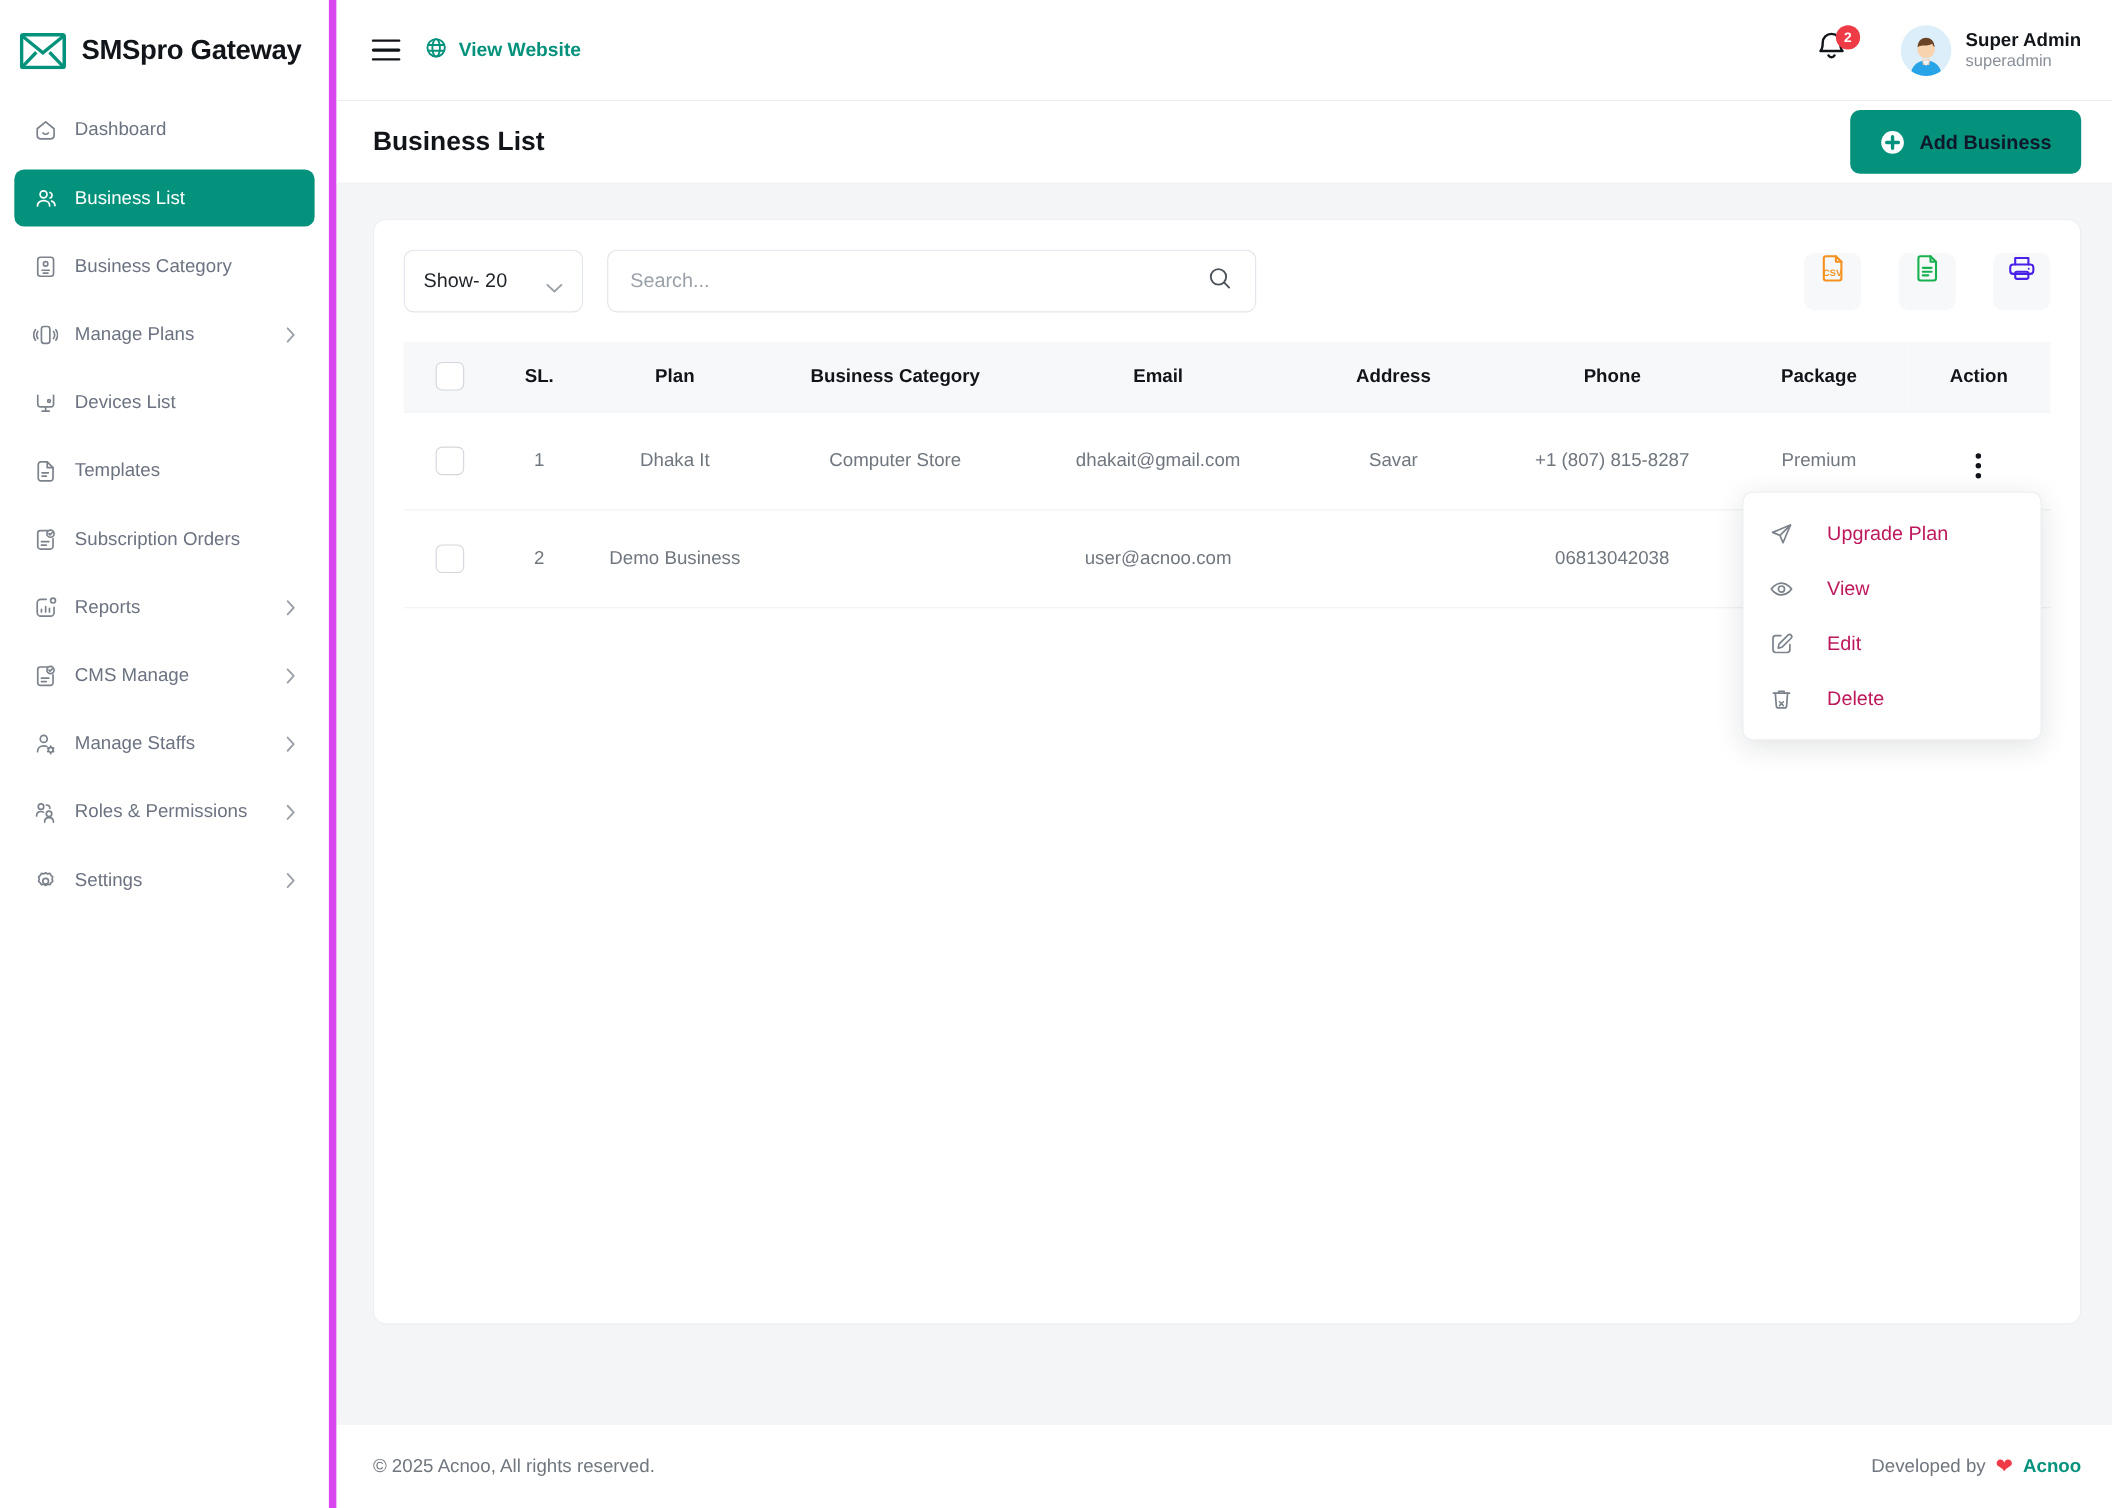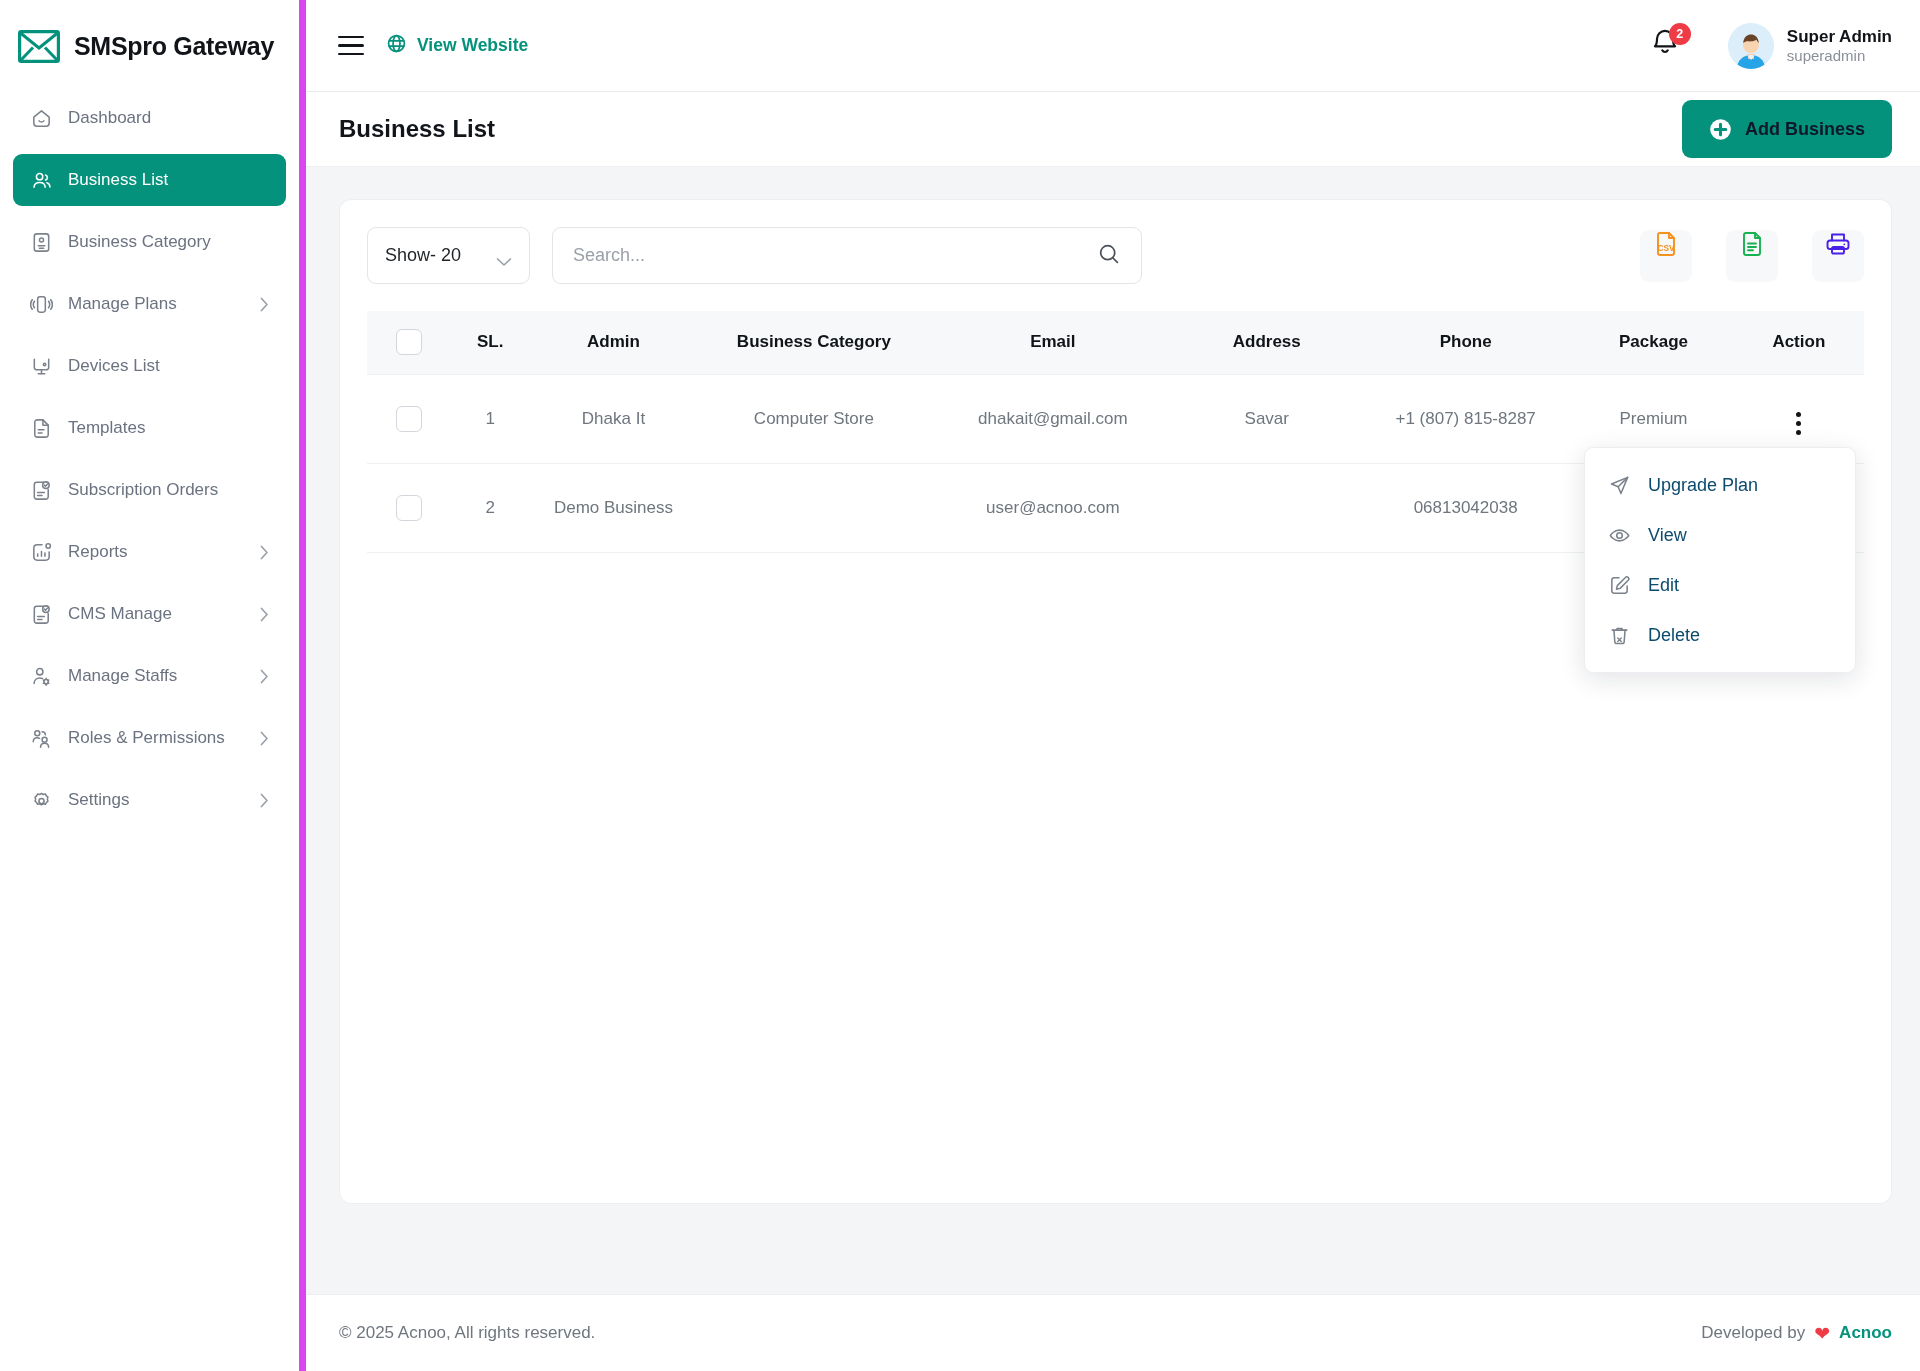--- a/index.html
+++ b/index.html
@@ -134,22 +134,22 @@
   .kebab { display: inline-flex; flex-direction: column; gap: 4px; cursor: pointer; }
   .kebab i { width: 5px; height: 5px; border-radius: 50%; background: #111418; display: block; }
 
   
   .menu {
     position: absolute; top: 136px; right: 8px; width: 272px;
     background: #fff; border: 1px solid #eceef1; border-radius: 9px;
     box-shadow: 0 6px 26px rgba(16,24,40,.12); padding: 12px 0; z-index: 20;
   }
   .menu-item {
-    display: flex; align-items: center; gap: 17px; height: 50px;
-    padding: 0 23px; font-size: 18px; color: #0c4a6e; cursor: pointer;
+    display: flex; align-items: center; gap: 30px; height: 50px;
+    padding: 0 23px; font-size: 18px; color: #be185d; cursor: pointer;
   }
   .menu-item .mico { width: 23px; height: 23px; flex: 0 0 auto; }
 
   
   .footer {
     height: 77px; background: #fff; border-top: 1px solid #eceef1;
     display: flex; align-items: center; padding: 0 28px 0 33px;
     font-size: 17px; color: #6f767e;
   }
   .dev-by { margin-left: auto; display: flex; align-items: center; gap: 9px; }
@@ -461,21 +461,21 @@
         </div>
 
         <div class="table">
           <table>
             <thead>
               <tr>
                 <th class="c-check">
                   <span class="cbox"></span>
                 </th>
                 <th class="c-sl">SL.</th>
-                <th class="c-name">Admin</th>
+                <th class="c-name">Plan</th>
                 <th class="c-cat">Business Category</th>
                 <th class="c-email">Email</th>
                 <th class="c-addr">Address</th>
                 <th class="c-phone">Phone</th>
                 <th class="c-pkg">Package</th>
                 <th class="c-act">Action</th>
               </tr>
             </thead>
             <tbody>
               <tr>

